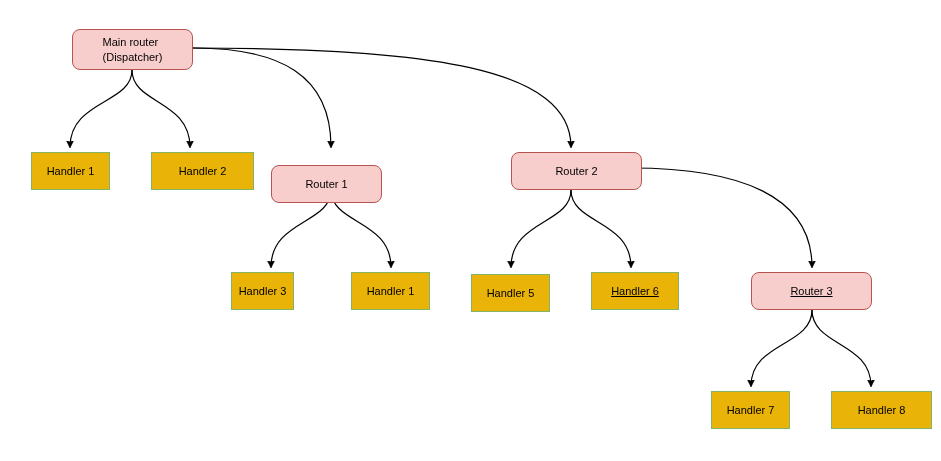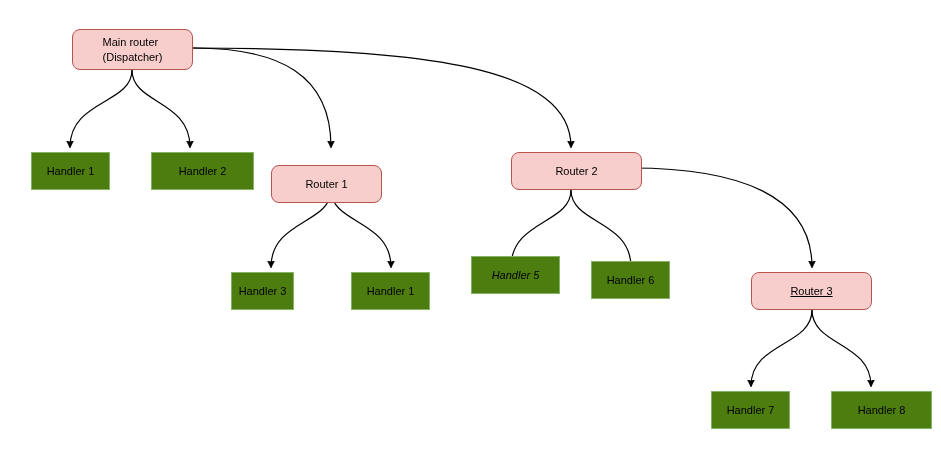--- a/index.html
+++ b/index.html
@@ -36,21 +36,21 @@
     border-style: solid;
     border-width: 1px;
     white-space: pre-line;
   }
   .node.router {
     background: #f8cecc;
     border-color: #b85450;
     border-radius: 8px;
   }
   .node.handler {
-    background: #4d7c0f;
+    background: #eab308;
     border-color: #82b366;
     border-radius: 0px;
   }
   .node-label {
     display: block;
     pointer-events: none;
   }
 </style>
 </head>
 <body>
@@ -80,20 +80,20 @@
 
   <div id="nodes-group">
       <div class="node router" style="left: 72px; top: 29px; width: 121px; height: 41px;"><span class="node-label">Main router
 (Dispatcher)</span></div>
       <div class="node handler" style="left: 31px; top: 152px; width: 79px; height: 38px;"><span class="node-label">Handler 1</span></div>
       <div class="node handler" style="left: 151px; top: 152px; width: 103px; height: 38px;"><span class="node-label">Handler 2</span></div>
       <div class="node router" style="left: 271px; top: 165px; width: 111px; height: 38px;"><span class="node-label">Router 1</span></div>
       <div class="node router" style="left: 511px; top: 152px; width: 131px; height: 38px;"><span class="node-label">Router 2</span></div>
       <div class="node handler" style="left: 231px; top: 272px; width: 63px; height: 38px;"><span class="node-label">Handler 3</span></div>
       <div class="node handler" style="left: 351px; top: 272px; width: 79px; height: 38px;"><span class="node-label">Handler 1</span></div>
-      <div class="node handler" style="left: 471px; top: 256px; width: 89px; height: 38px; font-style: italic;"><span class="node-label">Handler 5</span></div>
-      <div class="node handler" style="left: 591px; top: 261px; width: 79px; height: 38px;"><span class="node-label">Handler 6</span></div>
+      <div class="node handler" style="left: 471px; top: 274px; width: 79px; height: 38px;"><span class="node-label">Handler 5</span></div>
+      <div class="node handler" style="left: 591px; top: 272px; width: 88px; height: 38px; text-decoration: underline;"><span class="node-label">Handler 6</span></div>
       <div class="node router" style="left: 751px; top: 272px; width: 121px; height: 38px; text-decoration: underline;"><span class="node-label">Router 3</span></div>
       <div class="node handler" style="left: 711px; top: 391px; width: 79px; height: 38px;"><span class="node-label">Handler 7</span></div>
       <div class="node handler" style="left: 831px; top: 391px; width: 101px; height: 38px;"><span class="node-label">Handler 8</span></div>
     </div>
 
 </div>
 
 </body></html>

